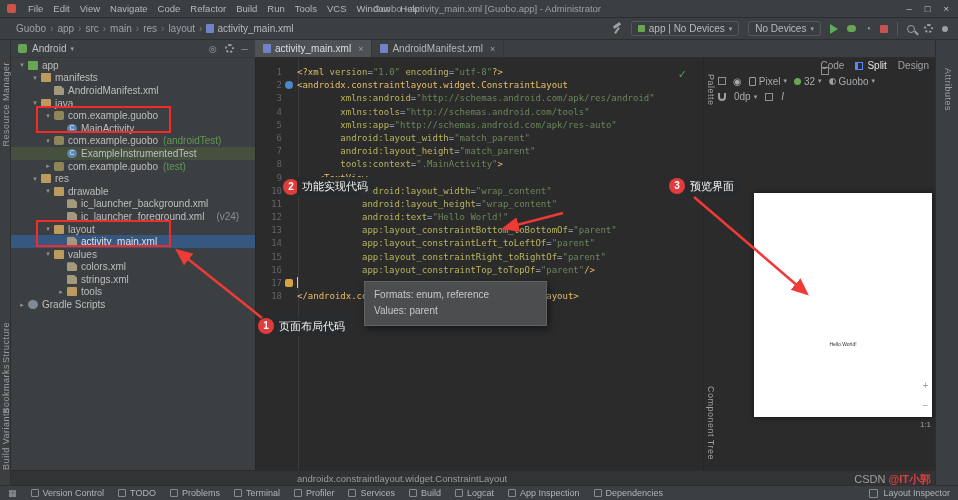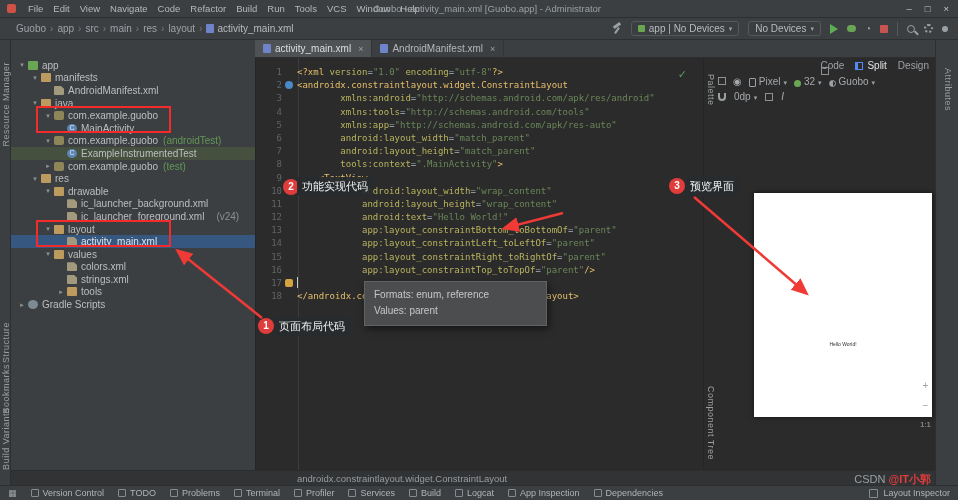--- a/index.html
+++ b/index.html
@@ -82,21 +82,21 @@
 
 .design{position:absolute;left:703px;top:58px;width:232px;height:412px;background:#2b2b2b;border-left:1px solid #242526}
 .modebar{position:absolute;top:1px;right:6px;height:13px;display:flex;gap:11px;align-items:center;color:#9da1a5}
 .mtab{display:flex;align-items:center;gap:4px}
 .mtab.active{color:#dfe1e5}
 .micn{width:8px;height:8px;border:1px solid #8d9194;flex:none}
 .micn.split{border-left-width:3px}
 .mtab.active .micn{border-color:#548af7}
 .dtb1{position:absolute;left:14px;top:15px;right:2px;height:16px;display:flex;align-items:center;gap:7px;color:#a6aaad}
 .dtb2{position:absolute;left:14px;top:32px;right:2px;height:13px;display:flex;align-items:center;gap:8px;color:#a6aaad}
-.dpill{display:flex;align-items:flex-end;gap:3px}
+.dpill{display:flex;align-items:center;gap:3px}
 .dicn{width:7px;height:9px;border:1px solid #9aa0a3;border-radius:1px}
 .dicn.api{background:#69a653;border:none;border-radius:50%;height:7px}
 .dicn.theme{background:linear-gradient(90deg,#9aa0a3 50%,transparent 50%);border-radius:50%;height:7px;width:7px;border:1px solid #9aa0a3}
 .magnet{width:8px;height:8px;border:2px solid #9aa0a3;border-top:none;border-radius:0 0 6px 6px}
 .sqic{width:8px;height:8px;border:1px solid #8d9194}
 .canvas{position:absolute;left:12px;top:45px;right:12px;bottom:0;background:#2b2b2b}
 .phone{position:absolute;left:38px;top:90px;width:178px;height:224px;background:#ffffff;box-shadow:0 0 5px rgba(0,0,0,.65)}
 .ptext{position:absolute;left:0;right:0;top:66%;text-align:center;color:#333;font-size:5px}
 .vtab{position:absolute;left:0;width:12px;writing-mode:vertical-rl;color:#9da1a4;font-size:9px;letter-spacing:.5px;white-space:nowrap}
 .vtab.palette{top:16px}
@@ -200,20 +200,30 @@
       <span class="vlab" style="top:22px">Resource Manager</span>
       <span class="vlab" style="top:282px">Structure</span>
       <span class="vlab" style="top:324px">Bookmarks</span>
       <span class="vlab" style="top:368px">Build Variants</span>
     </div>
   <div class="rightstripe">
     <span class="vlab" style="top:28px">Attributes</span>
   </div>
 
   <div class="project">
+    <div class="pheader">
+      <span class="android-ic"></span>
+      <span>Android</span>
+      <span class="dd" style="margin-left:4px">▾</span>
+      <span class="hico">
+        <span>◎</span>
+        <span class="gear" style="display:inline-block"></span>
+        <span>─</span>
+      </span>
+    </div>
     <div class="tree" id="tree">
         <div class="trow" style="padding-left:6px">
           <span class="chev">▾</span>
           <span class="tic app"></span>
           <span>app</span>
         </div>
         <div class="trow" style="padding-left:19px">
           <span class="chev">▾</span>
           <span class="tic folder"></span>
           <span>manifests</span>

